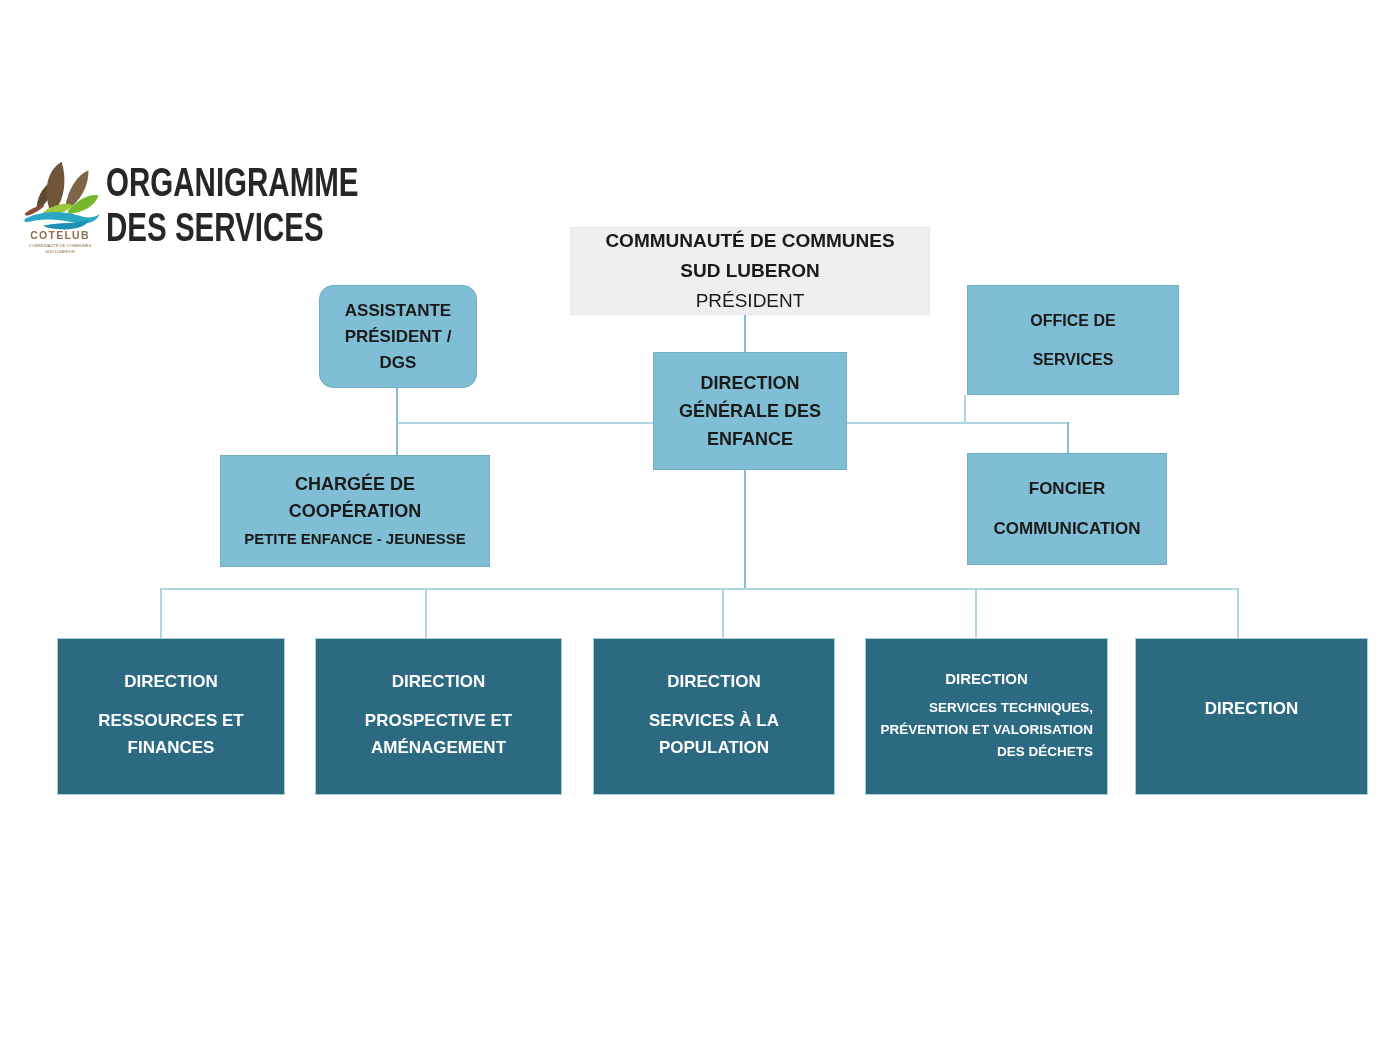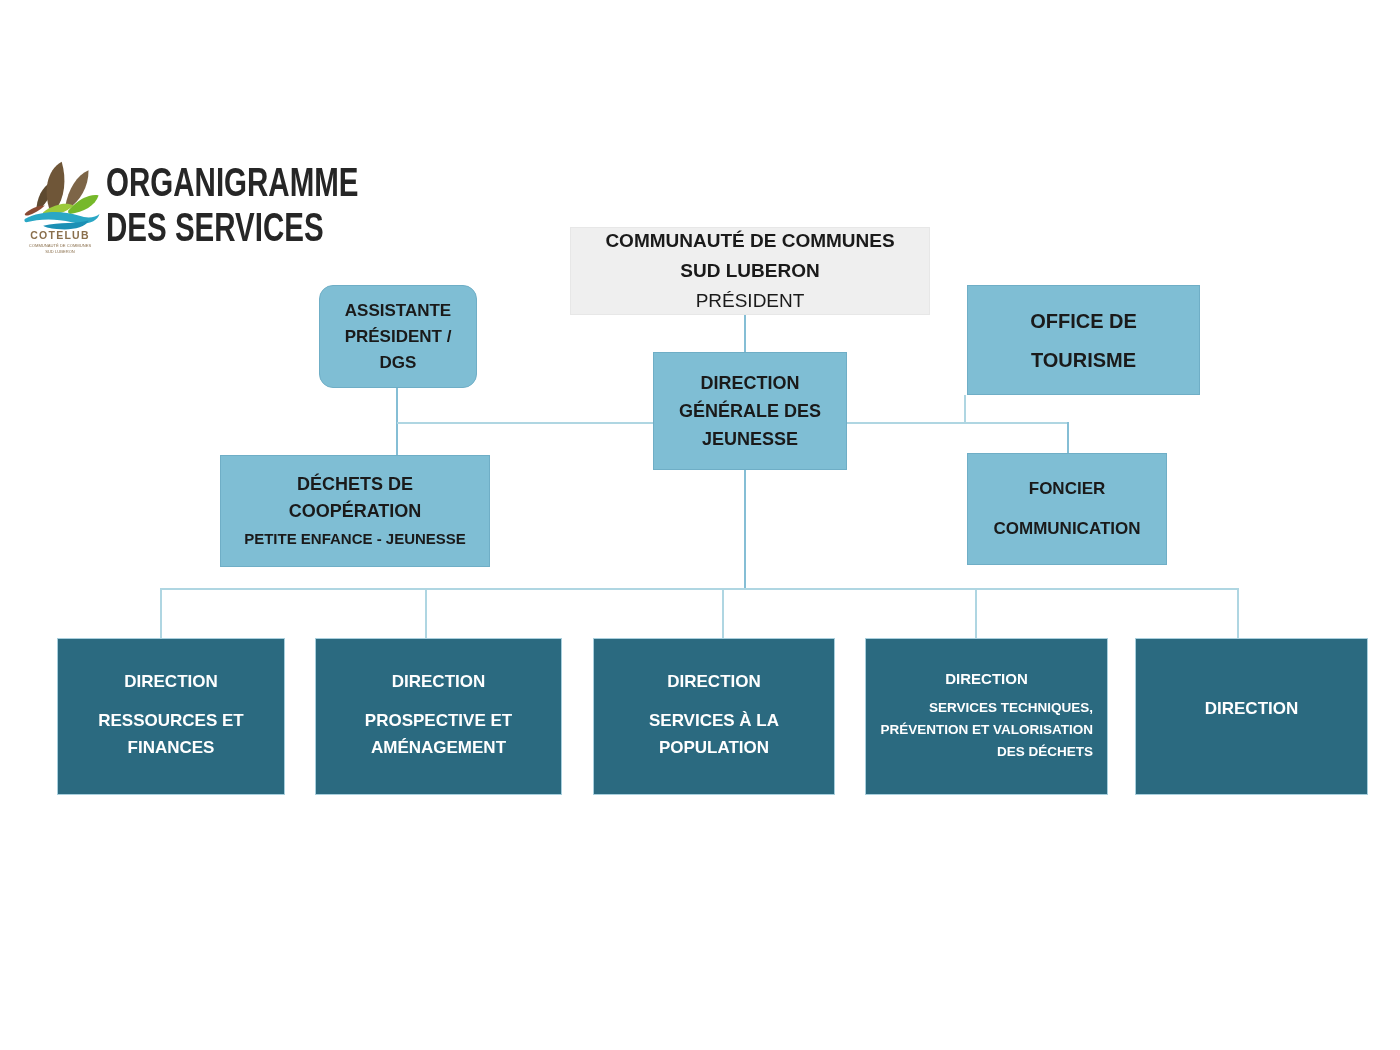--- a/index.html
+++ b/index.html
@@ -26,21 +26,21 @@
   .gray { background:#EFEFEF; border:1px solid #E7E7E7; }
   .teal { background:#2B6A80; border:1px solid #A8CFDD; color:#ffffff; }
 
   
   #box-root { left:570px; top:227px; width:360px; height:88px; font-size:19px; line-height:30px; }
   #box-root .role { font-weight:normal; }
 
   
   #box-assistante { left:319px; top:285px; width:158px; height:103px; font-size:17px; line-height:26px;border-radius:14px; }
   #box-dgs        { left:653px; top:352px; width:194px; height:118px; font-size:18px; line-height:28px; }
-  #box-office     { left:967px; top:285px; width:233px; height:110px; font-size:20px; line-height:26px; }
+  #box-office     { left:967px; top:285px; width:212px; height:110px; font-size:16px; line-height:26px; }
   #box-office .ln + .ln { margin-top:13px; }
   #box-chargee    { left:220px; top:455px; width:270px; height:112px; font-size:18px; line-height:27px; }
   #box-chargee .sub { font-size:15px; margin-top:0; }
   #box-servcomm   { left:967px; top:453px; width:200px; height:112px; font-size:17px; line-height:26px; }
   #box-servcomm .ln + .ln { margin-top:14px; }
 
   
   .dir { height:157px; top:638px; padding:0 14px; }
   .dir .dir-title { font-size:17px; margin-bottom:15px; }
   .dir .dir-sub   { font-size:17px; line-height:27px; }
@@ -104,30 +104,30 @@
 
   <div class="box blue" id="box-assistante">
     <div class="ln">ASSISTANTE</div>
     <div class="ln">PRÉSIDENT /</div>
     <div class="ln">DGS</div>
   </div>
 
   <div class="box blue" id="box-dgs">
     <div class="ln">DIRECTION</div>
     <div class="ln">GÉNÉRALE DES</div>
-    <div class="ln">JEUNESSE</div>
+    <div class="ln">ENFANCE</div>
   </div>
 
   <div class="box blue" id="box-office">
     <div class="ln">OFFICE DE</div>
-    <div class="ln">TOURISME</div>
+    <div class="ln">SERVICES</div>
   </div>
 
   <div class="box blue" id="box-chargee">
-    <div class="ln">DÉCHETS DE</div>
+    <div class="ln">CHARGÉE DE</div>
     <div class="ln">COOPÉRATION</div>
     <div class="sub">PETITE ENFANCE - JEUNESSE</div>
   </div>
 
   <div class="box blue" id="box-servcomm">
     <div class="ln">FONCIER</div>
     <div class="ln">COMMUNICATION</div>
   </div>
 
   <div class="box teal dir" id="dir-1">

